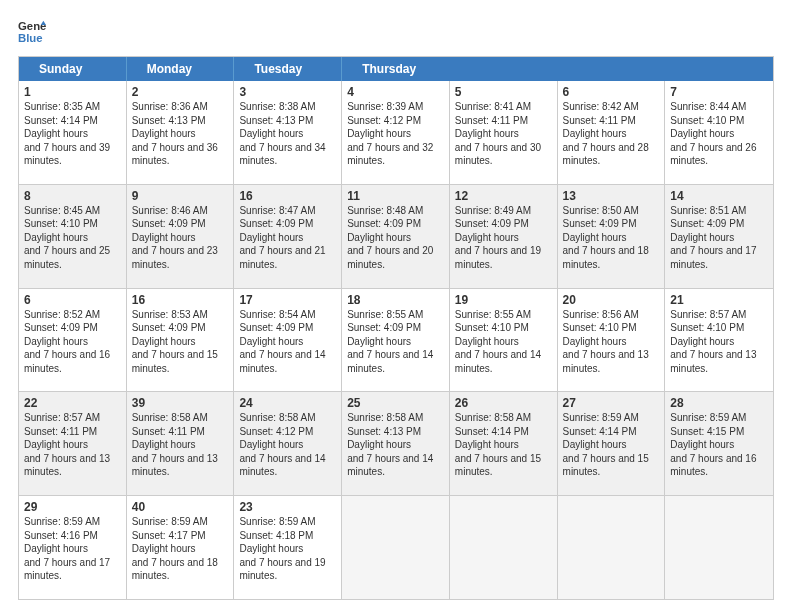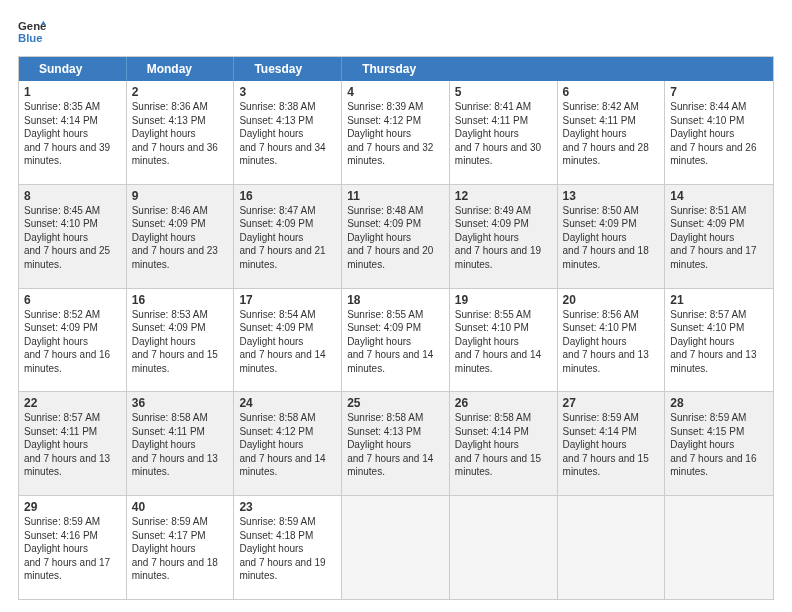--- a/index.html
+++ b/index.html
@@ -216,21 +216,21 @@
         <span class="day-num">21</span>
         <span class="cell-text">Sunrise: 8:57 AM<br>Sunset: 4:10 PM<br>Daylight hours<br>and 7 hours and 13 minutes.</span>
       </div>
         </div>
         <div class="cal-row">
           <div class="cal-cell shaded">
         <span class="day-num">22</span>
         <span class="cell-text">Sunrise: 8:57 AM<br>Sunset: 4:11 PM<br>Daylight hours<br>and 7 hours and 13 minutes.</span>
       </div>
           <div class="cal-cell shaded">
-        <span class="day-num">36</span>
+        <span class="day-num">39</span>
         <span class="cell-text">Sunrise: 8:58 AM<br>Sunset: 4:11 PM<br>Daylight hours<br>and 7 hours and 13 minutes.</span>
       </div>
           <div class="cal-cell shaded">
         <span class="day-num">24</span>
         <span class="cell-text">Sunrise: 8:58 AM<br>Sunset: 4:12 PM<br>Daylight hours<br>and 7 hours and 14 minutes.</span>
       </div>
           <div class="cal-cell shaded">
         <span class="day-num">25</span>
         <span class="cell-text">Sunrise: 8:58 AM<br>Sunset: 4:13 PM<br>Daylight hours<br>and 7 hours and 14 minutes.</span>
       </div>

